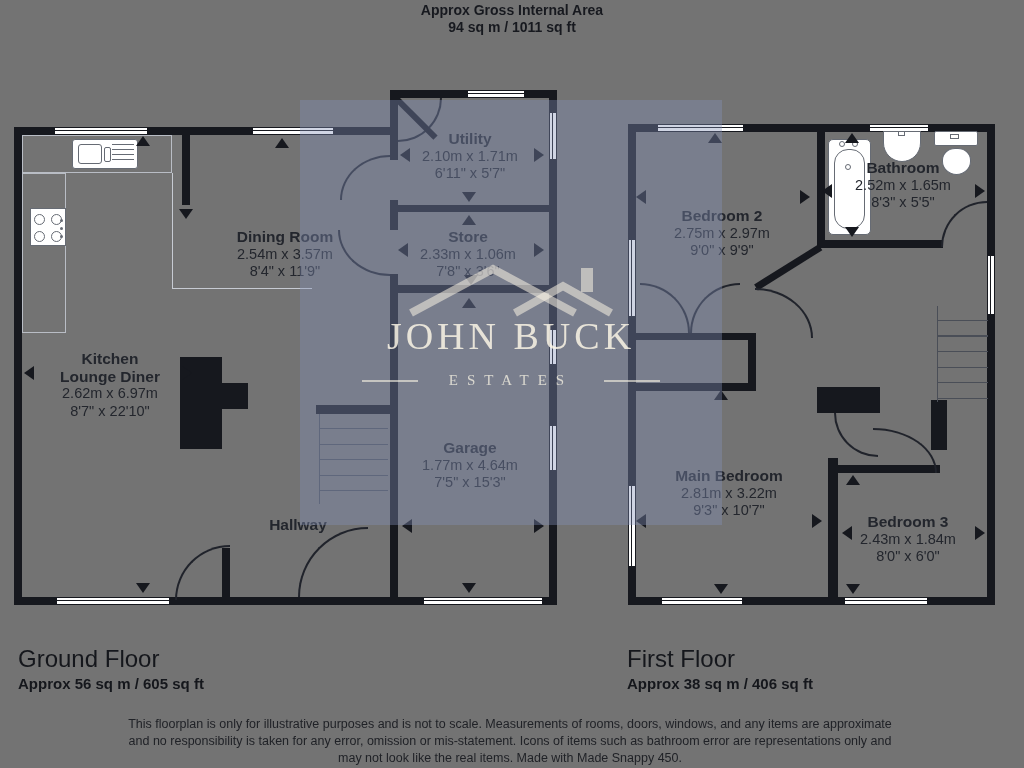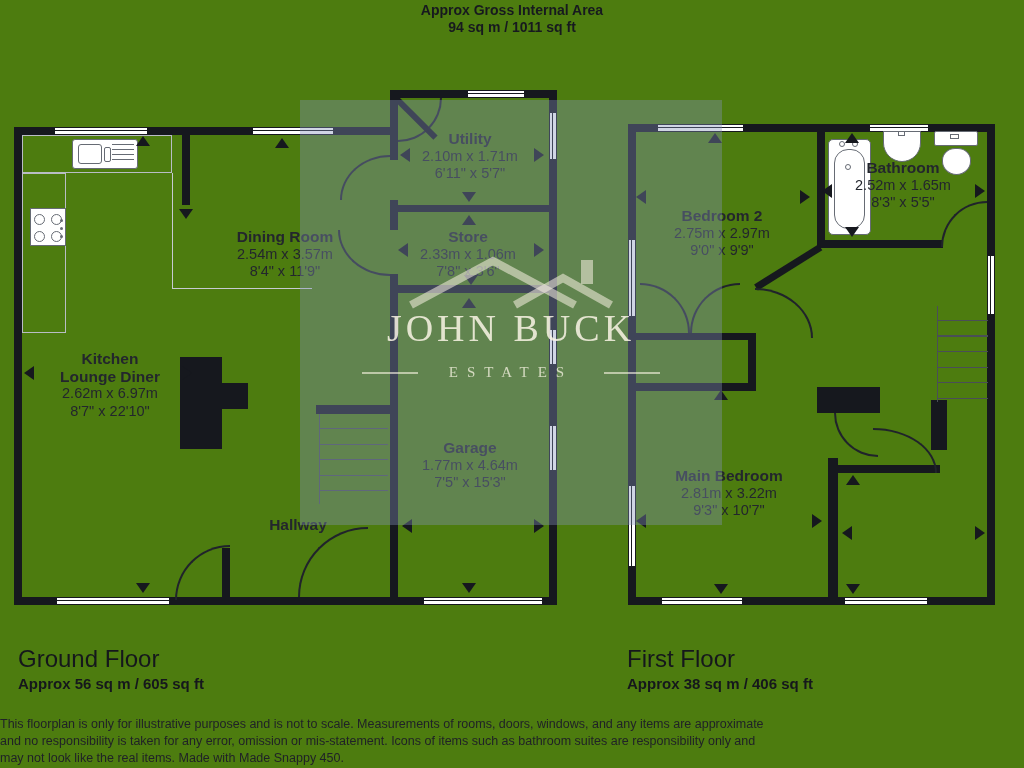--- a/index.html
+++ b/index.html
@@ -1,16 +1,16 @@
 <!DOCTYPE html>
 <html><head>
 <meta charset="utf-8">
 <style>
   html,body{margin:0;padding:0;background:#fff;}
-  .page{position:relative;width:1024px;height:768px;background:#4d7c0f;overflow:hidden;
+  .page{position:relative;width:1024px;height:768px;background:#737373;overflow:hidden;
         font-family:"Liberation Sans",sans-serif;color:#1e2127;}
   .abs{position:absolute;}
   
   .w{position:absolute;background:#16181e;}
   
   .win-h{position:absolute;height:8px;background:linear-gradient(to bottom,#16181e 0 1px,#fff 1px 3px,#16181e 3px 4px,#fff 4px 7px,#16181e 7px 8px);}
   .win-v{position:absolute;width:8px;background:linear-gradient(to right,#16181e 0 1px,#fff 1px 3px,#16181e 3px 4px,#fff 4px 7px,#16181e 7px 8px);}
   
   .arc{position:absolute;border:2px solid #20232b;background:transparent;box-sizing:border-box;}
   .a-tl{border-right:none;border-bottom:none;border-radius:100% 0 0 0;}
@@ -33,24 +33,24 @@
   .dot{position:absolute;background:#666b74;border-radius:50%;}
   .ctr{position:absolute;border:1px solid #b9bdc5;box-sizing:border-box;}
   
   .rl{position:absolute;transform:translateX(-50%);text-align:center;font-size:14.5px;
       line-height:17.5px;color:#23262d;white-space:nowrap;}
   .rl .nm{font-weight:bold;font-size:15.5px;}
   
   .title-block{position:absolute;left:0;right:0;top:2px;text-align:center;font-weight:bold;font-size:14px;line-height:16.5px;color:#17191f;}
   .floor-name{position:absolute;font-size:24px;color:#15171c;}
   .floor-area{position:absolute;font-size:15px;font-weight:bold;color:#15171c;}
-  .footer{position:absolute;left:0;right:4px;top:716px;text-align:left;font-size:12.5px;line-height:17px;color:#202227;}
+  .footer{position:absolute;left:0;right:4px;top:716px;text-align:center;font-size:12.5px;line-height:17px;color:#202227;}
   
   .overlay{position:absolute;left:300px;top:100px;width:422px;height:425px;background:rgba(132,144,184,0.38);}
-  .logo{position:absolute;left:300px;top:96px;width:422px;height:425px;pointer-events:none;}
+  .logo{position:absolute;left:300px;top:104px;width:422px;height:425px;pointer-events:none;}
   .logo-name{position:absolute;left:0;right:0;top:210px;text-align:center;
              font-family:"Liberation Serif",serif;font-size:38px;letter-spacing:4px;
              color:rgba(250,245,229,0.85);}
   .logo-tag{position:absolute;left:0;right:0;top:268px;display:flex;align-items:center;justify-content:center;gap:31px;}
   .logo-tag span{font-family:"Liberation Serif",serif;font-size:15px;letter-spacing:9px;color:rgba(250,245,229,0.75);}
   .logo-line{width:56px;height:2px;background:rgba(250,245,229,0.6);}
   .roof{position:absolute;left:50%;transform:translateX(-50%);top:155px;}
 </style>
 </head>
 <body>
@@ -232,20 +232,25 @@
     <div class="rl" style="left:903px;top:159px">
       <div class="nm">Bathroom</div>
       <div>2.52m x 1.65m</div>
       <div>8'3" x 5'5"</div>
     </div>
     <div class="rl" style="left:729px;top:467px">
       <div class="nm">Main Bedroom</div>
       <div>2.81m x 3.22m</div>
       <div>9'3" x 10'7"</div>
     </div>
+    <div class="rl" style="left:908px;top:513px">
+      <div class="nm">Bedroom 3</div>
+      <div>2.43m x 1.84m</div>
+      <div>8'0" x 6'0"</div>
+    </div>
   </div>
 
   <div class="overlay"></div>
   <div class="logo">
     <svg class="roof" width="212" height="58" viewBox="0 0 212 58">
       <path d="M6,54 L88,10 L170,54" fill="none" stroke="rgba(249,243,227,0.55)" stroke-width="8"></path>
       <path d="M110,54 L158,27 L206,54" fill="none" stroke="rgba(249,243,227,0.55)" stroke-width="8"></path>
       <rect x="176" y="9" width="12" height="24" fill="rgba(249,243,227,0.55)"></rect>
     </svg>
     <div class="logo-name">JOHN BUCK</div>
@@ -256,17 +261,17 @@
     </div>
   </div>
 
   <div class="floor-name" style="left:18px;top:645px">Ground Floor</div>
   <div class="floor-area" style="left:18px;top:675px">Approx 56 sq m / 605 sq ft</div>
   <div class="floor-name" style="left:627px;top:645px">First Floor</div>
   <div class="floor-area" style="left:627px;top:675px">Approx 38 sq m / 406 sq ft</div>
 
   <div class="footer">
     <div>This floorplan is only for illustrative purposes and is not to scale. Measurements of rooms, doors, windows, and any items are approximate</div>
-    <div>and no responsibility is taken for any error, omission or mis-statement. Icons of items such as bathroom suites are responsibility only and</div>
+    <div>and no responsibility is taken for any error, omission or mis-statement. Icons of items such as bathroom error are representations only and</div>
     <div>may not look like the real items. Made with Made Snappy 450.</div>
   </div>
 
 </div>
 
 </body></html>

